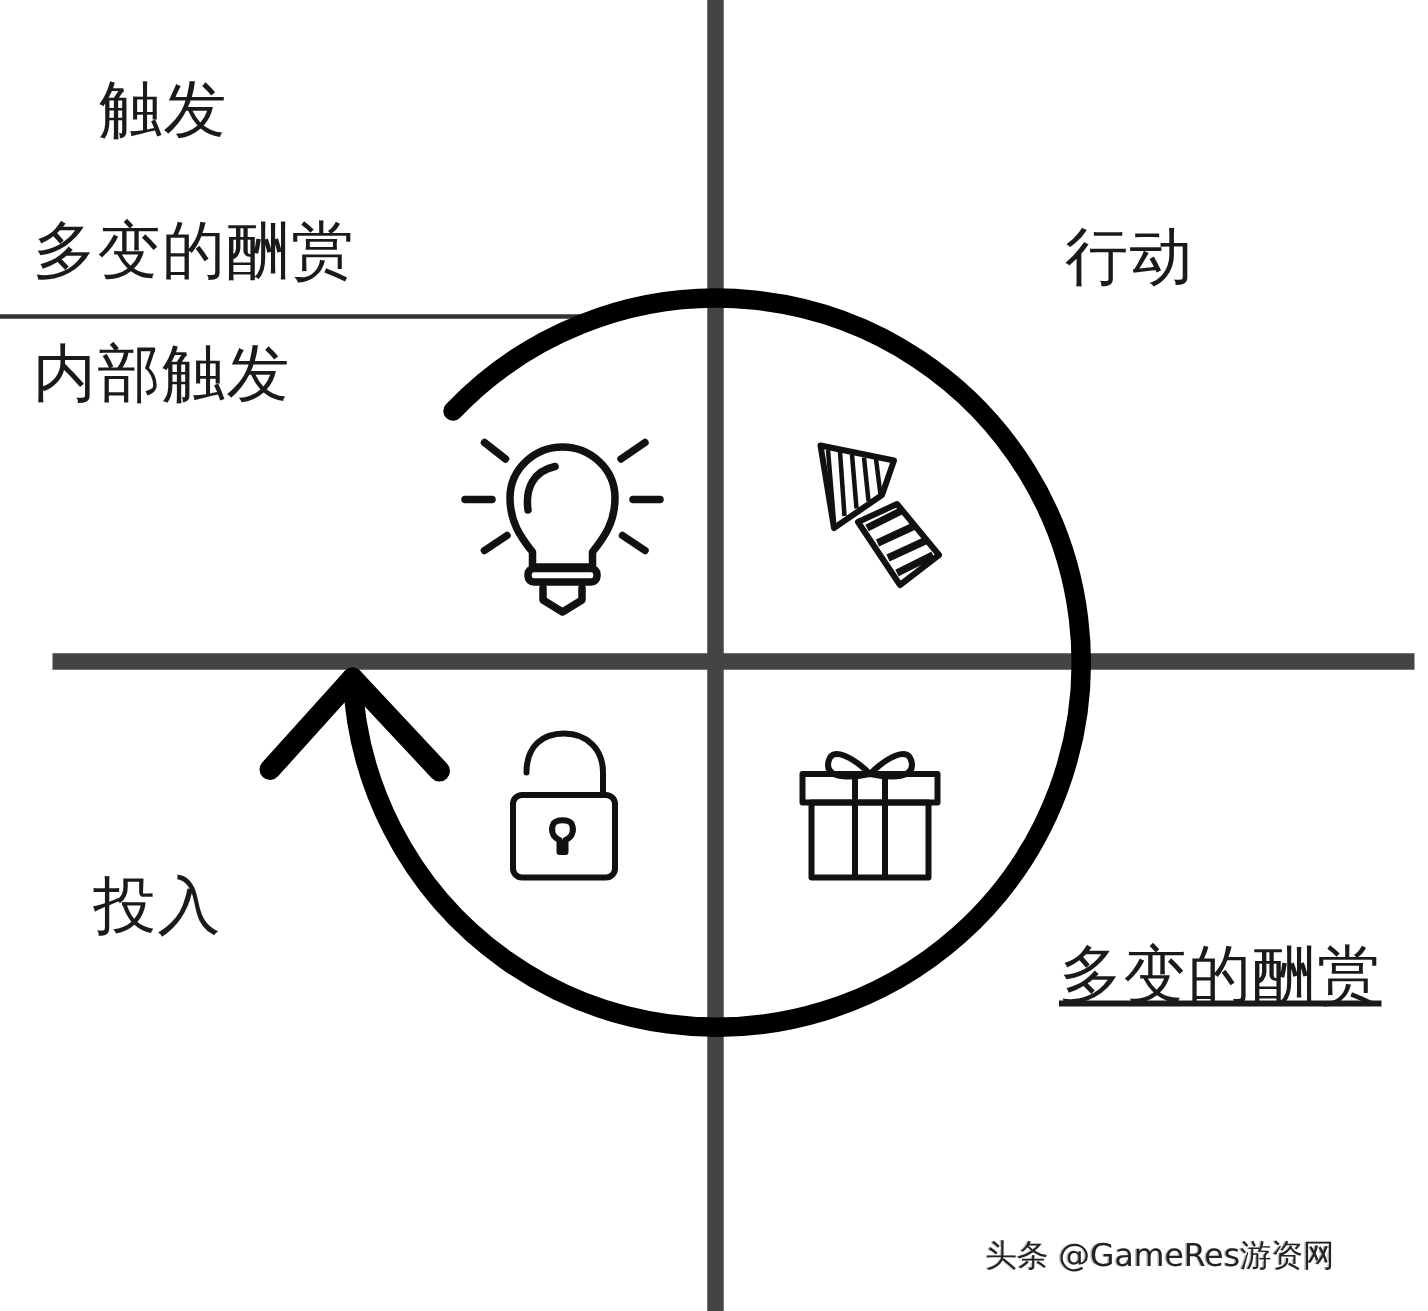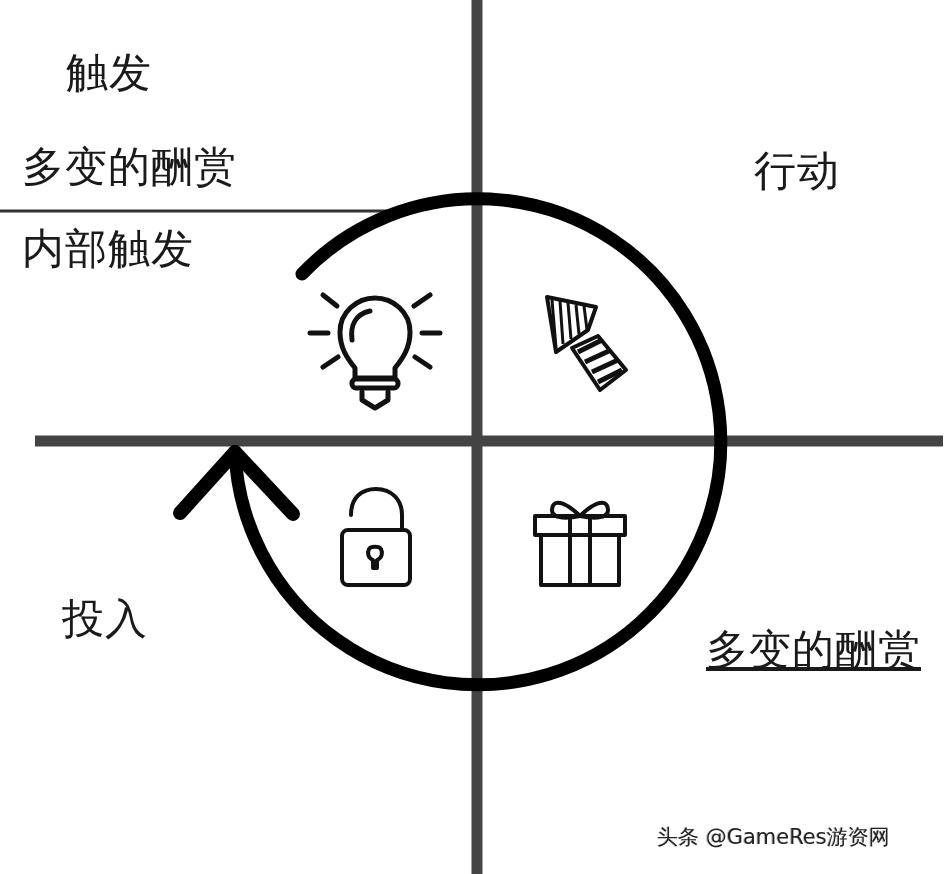--- a/index.html
+++ b/index.html
@@ -70,17 +70,17 @@
     <rect x="535" y="516" width="90" height="19"></rect>
     <rect x="541" y="535" width="78" height="50"></rect>
     <line x1="570" y1="516" x2="570" y2="585"></line>
     <line x1="590" y1="516" x2="590" y2="585"></line>
   </g>
 </svg>
 
 <div class="label" style="left:66px; top:52px;">触发</div>
 <div class="label" style="left:22px; top:146px;">多变的酬赏</div>
 <div class="label" style="left:22px; top:228px;text-align:center;">内部触发</div>
-<div class="label" style="left:710px; top:150px;margin-left:44px;">行动</div>
-<div class="label" style="left:62px; top:598px;font-family:Liberation Serif, serif;">投入</div>
+<div class="label" style="left:710px; top:150px;">行动</div>
+<div class="label" style="left:62px; top:584px;font-family:Liberation Serif, serif;">投入</div>
 <div class="label" style="left:706px; top:629px;text-decoration:underline;">多变的酬赏</div>
 
 <div class="watermark" style="left:657px; top:823px;">头条 @GameRes游资网</div>
 
 </body></html>

